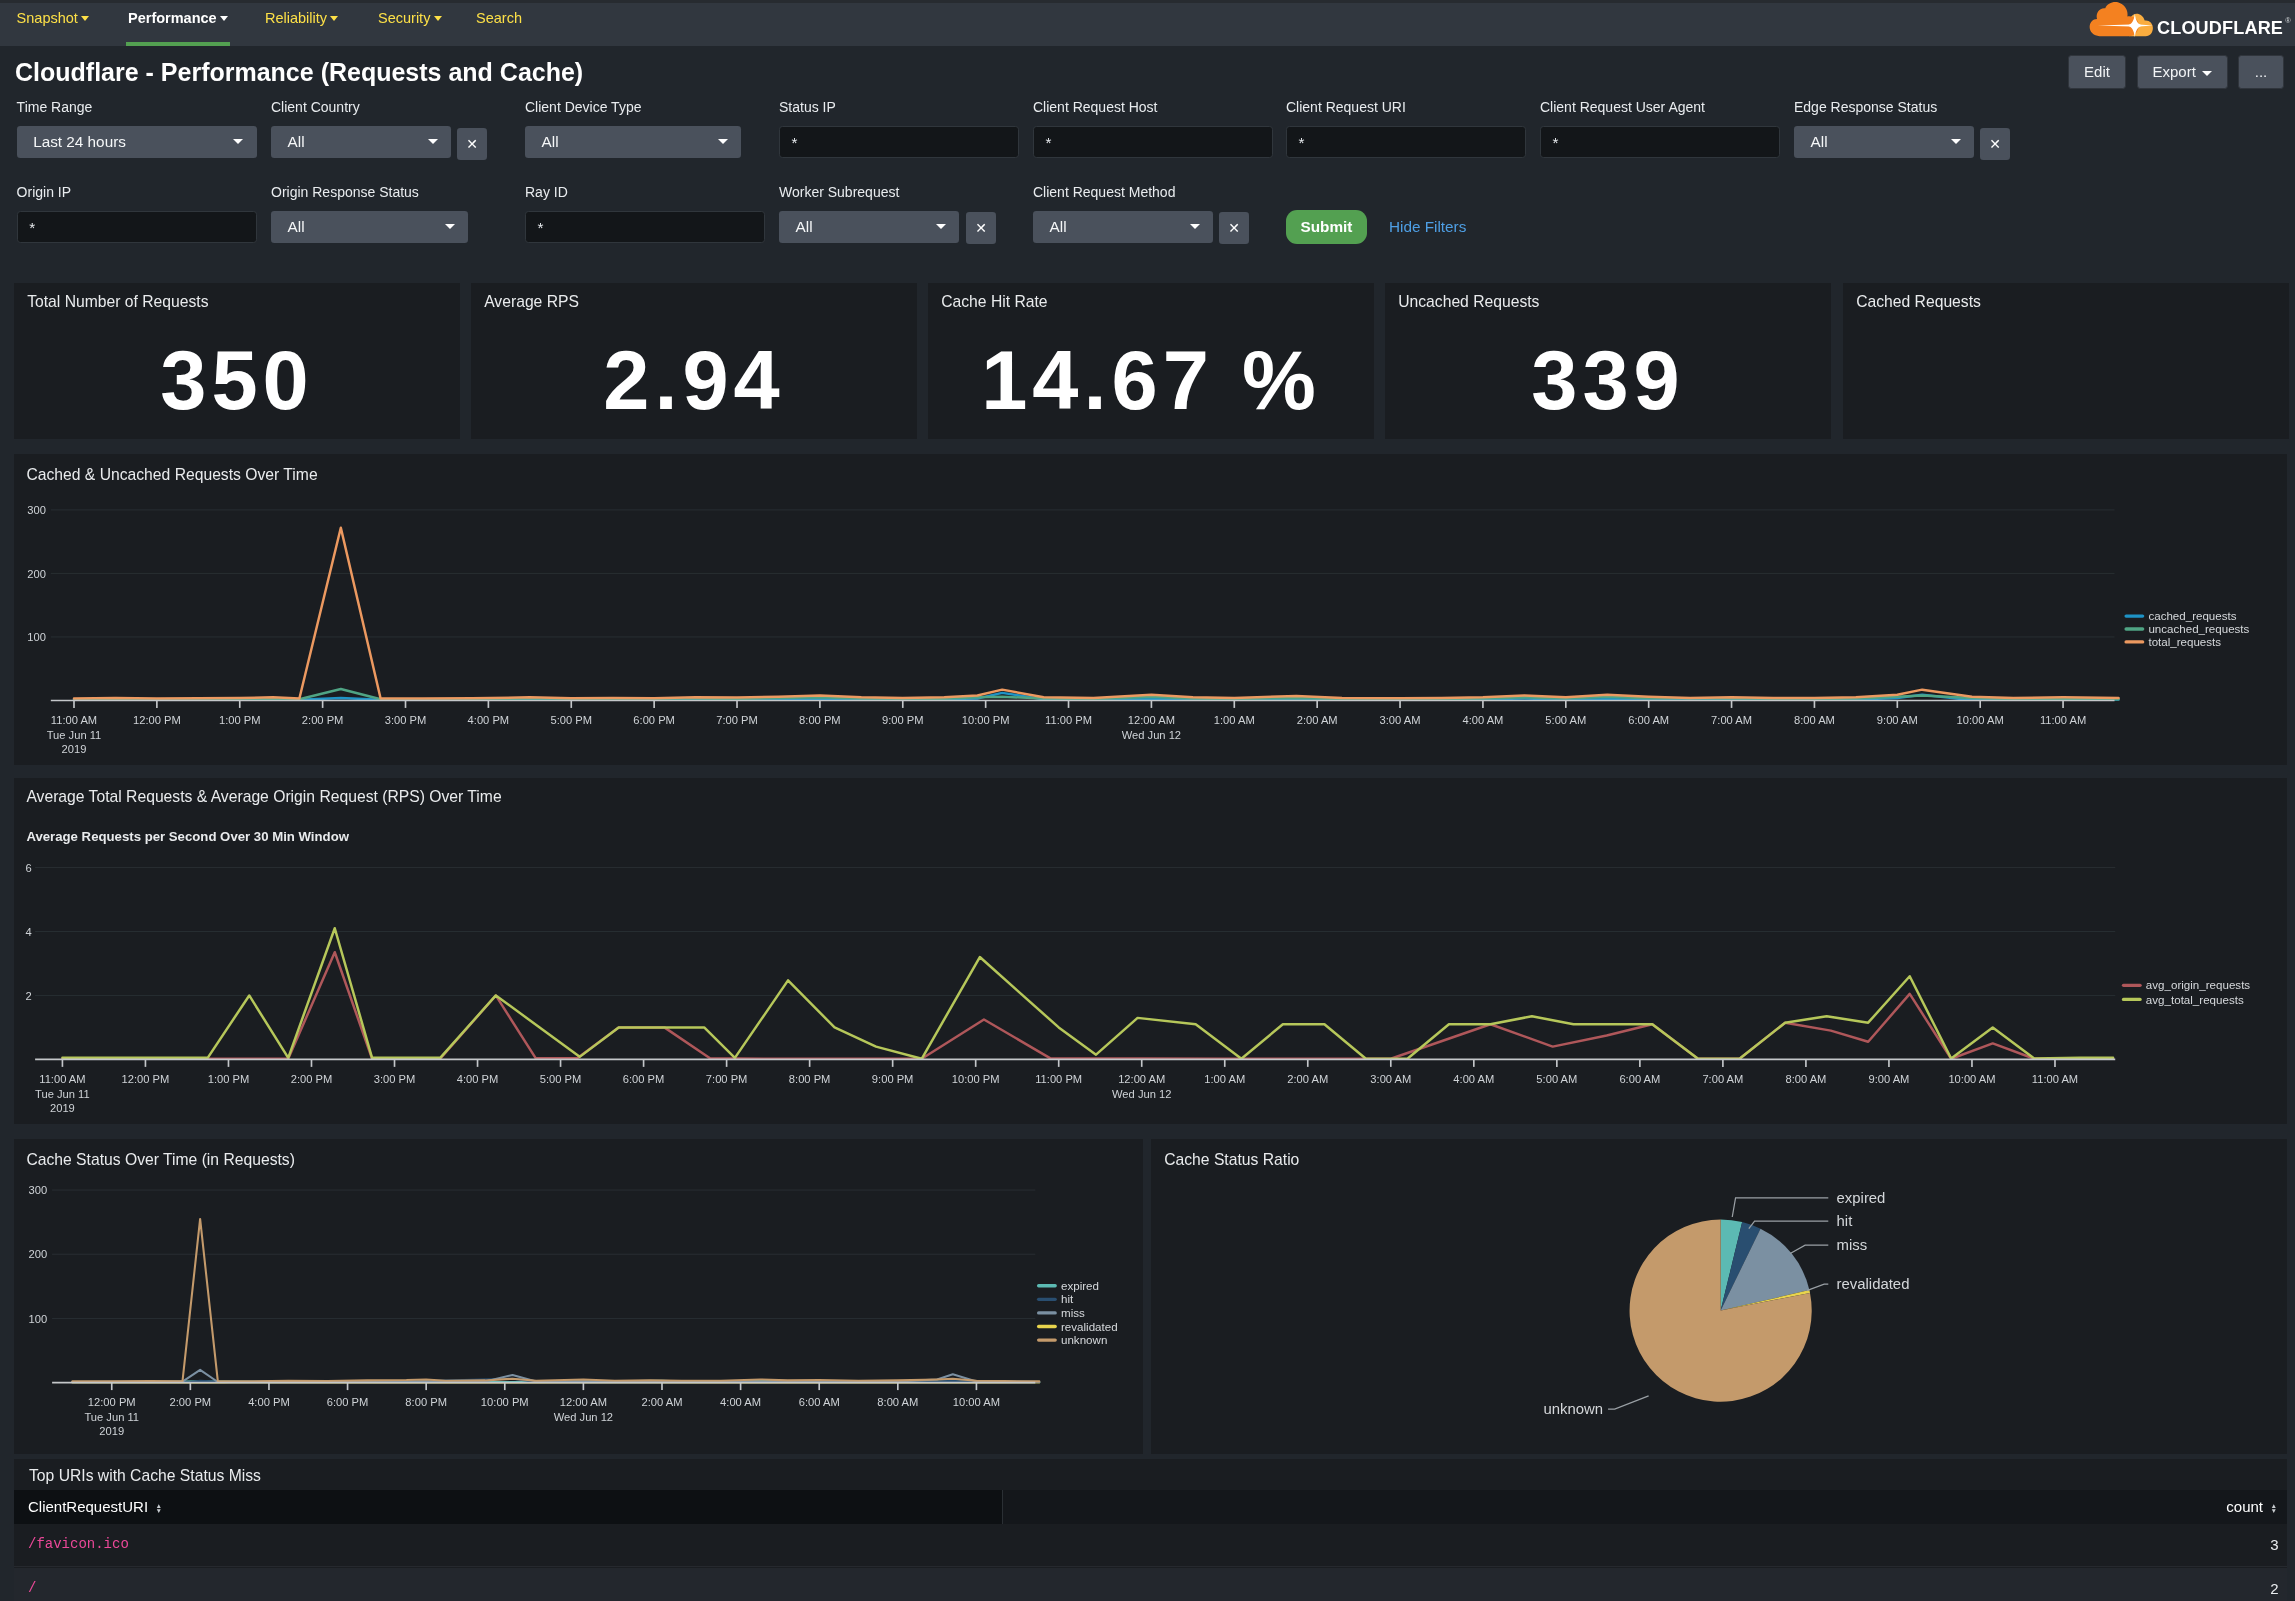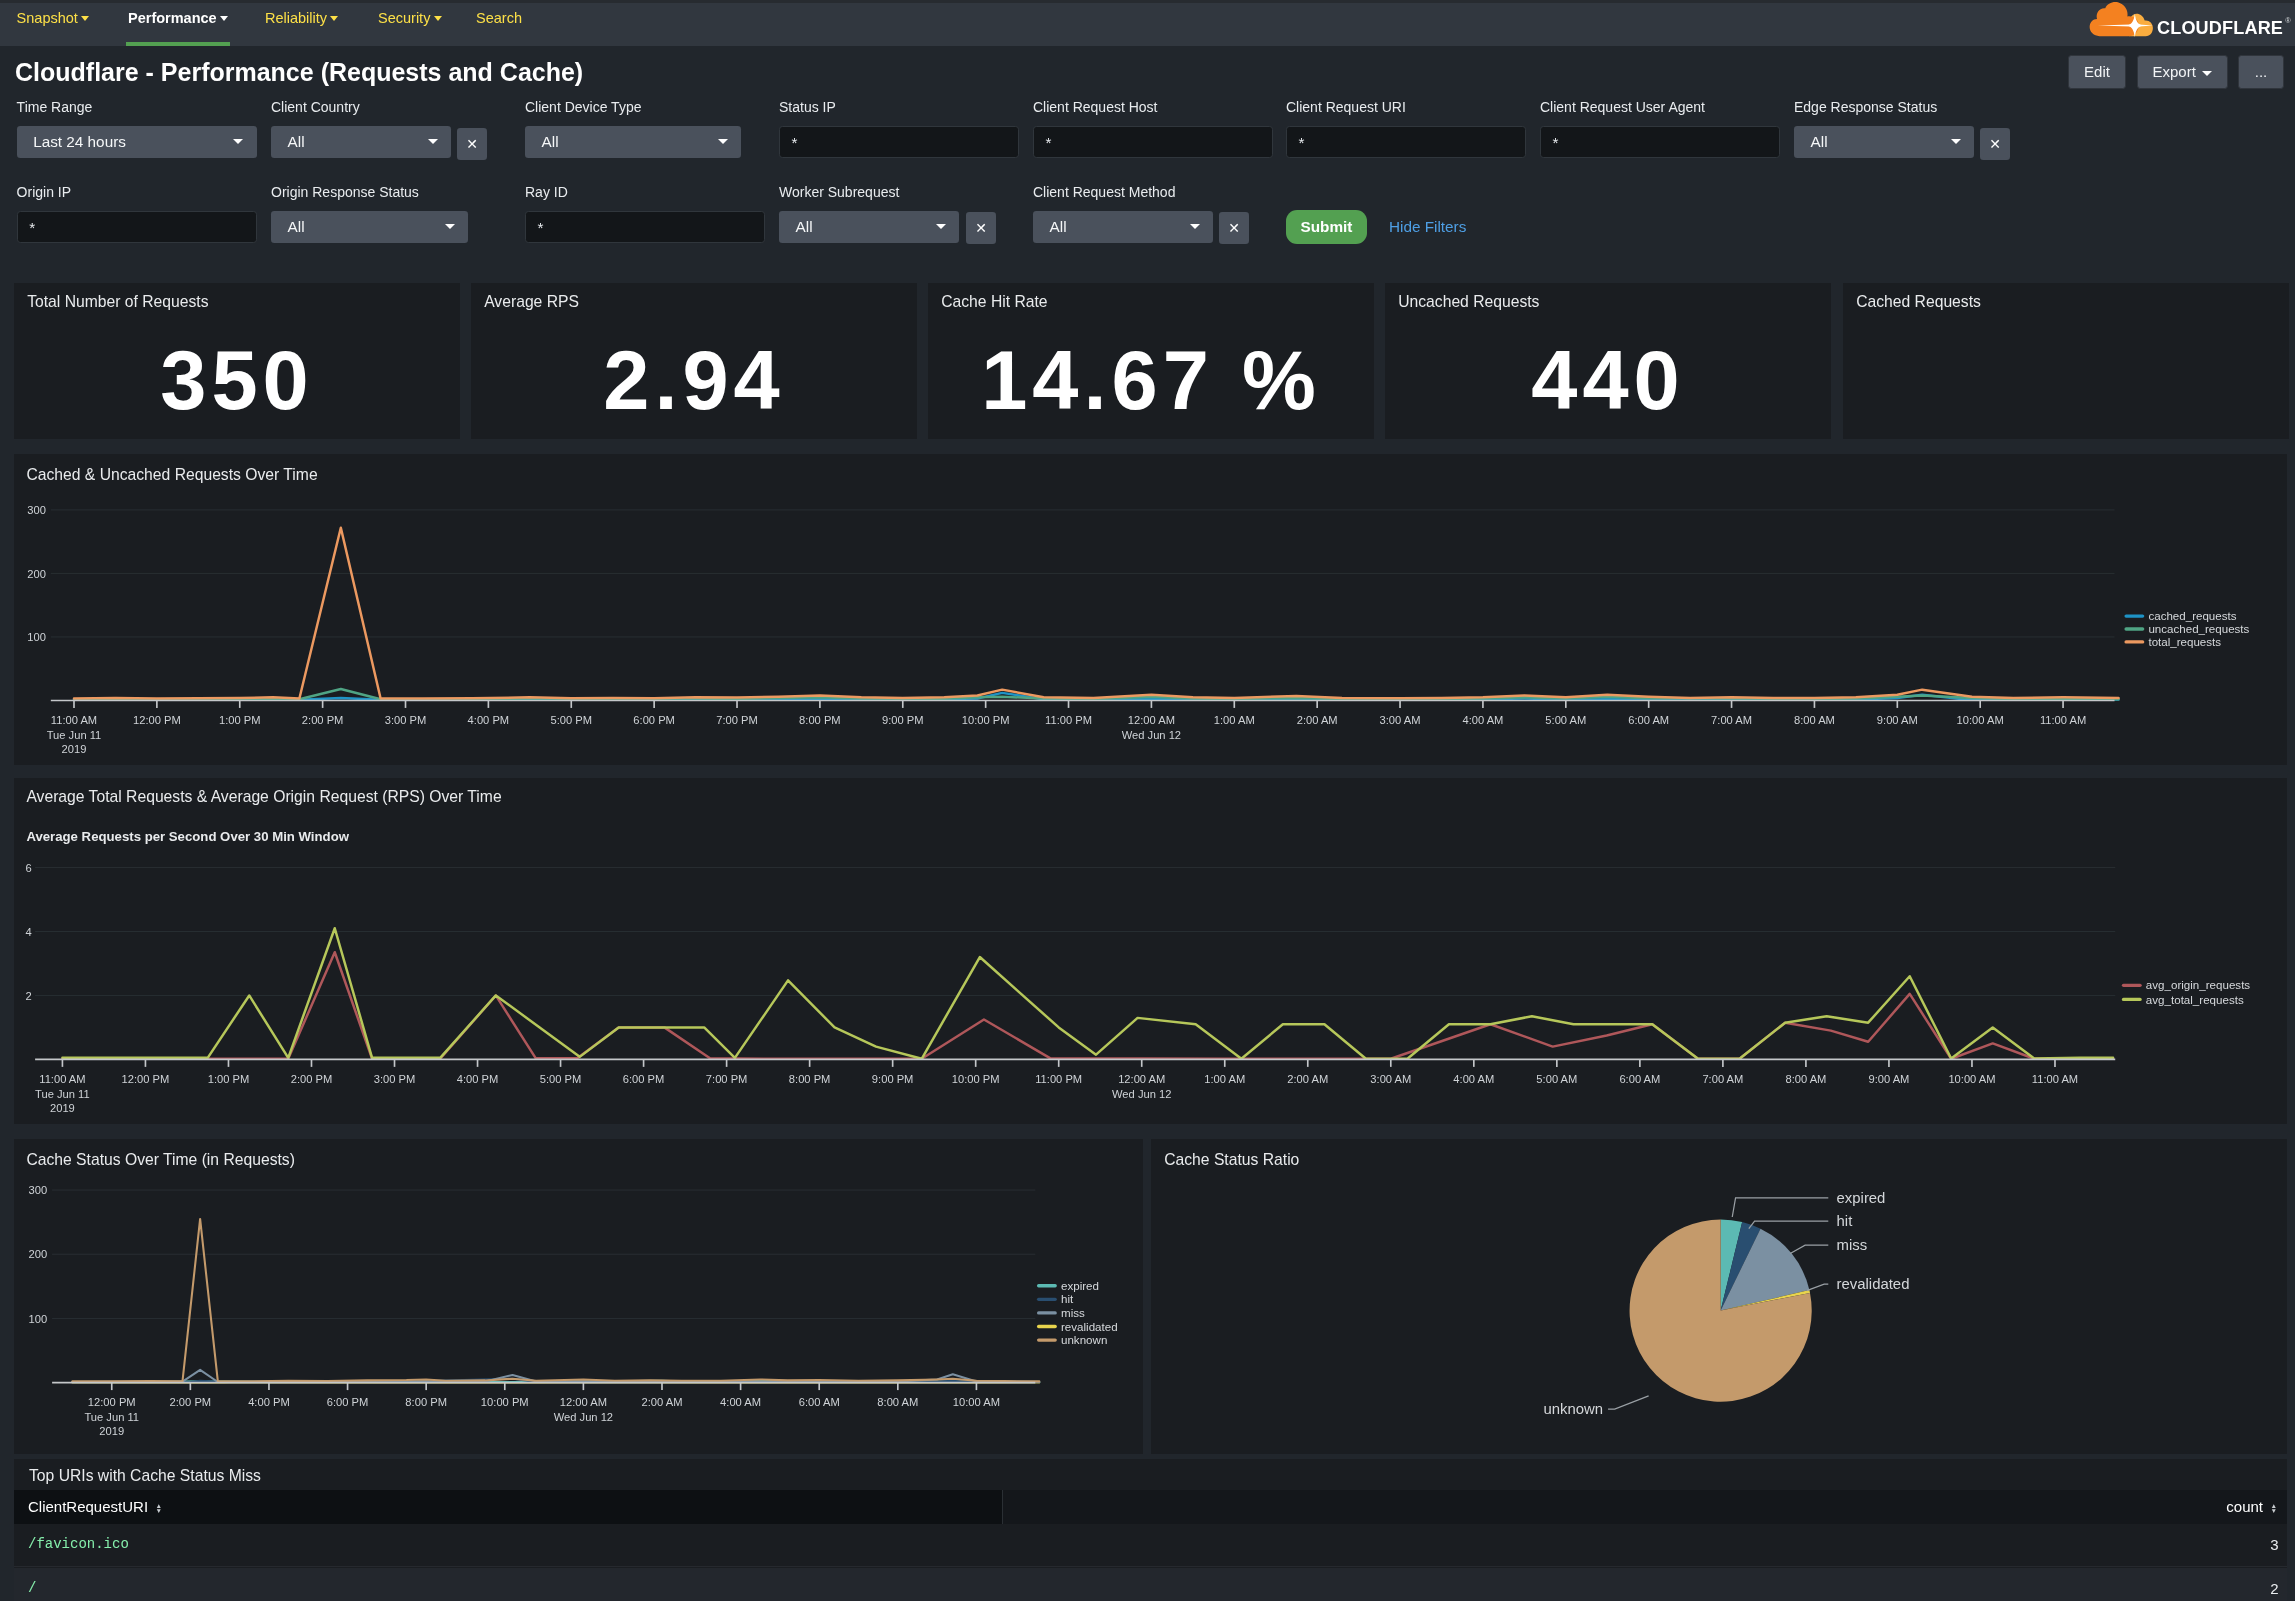--- a/index.html
+++ b/index.html
@@ -20,21 +20,21 @@
 .submit{width:81px;height:34px;background:#53a051;border-radius:11px;color:#fff;font-size:15.3px;font-weight:bold;text-align:center;line-height:34px}
 .link{font-size:15.3px;color:#4e9fe5}
 .panel{background:#1a1d21}
 .ptitle{font-size:15.7px;color:#e9ebed}
 .big{position:absolute;left:0;right:0;top:40px;bottom:0;display:flex;align-items:center;justify-content:center;font-size:83px;font-weight:bold;color:#fff;letter-spacing:5px}
 .ax{font-family:"Liberation Sans",sans-serif;font-size:13.5px;fill:#cfd3d7}
 .lg{font-family:"Liberation Sans",sans-serif;font-size:14px;fill:#d6d9dc}
 .pl{font-family:"Liberation Sans",sans-serif;font-size:18px;fill:#d4d7da}
 .thead{font-size:15px;color:#fff}
 .sort{display:inline-block;font-size:6.6px;line-height:5.8px;color:#c8ccd0;vertical-align:middle;margin-left:3.3px}
-.mono{font-family:"Liberation Mono",monospace;font-size:14px;color:#86efac}
+.mono{font-family:"Liberation Mono",monospace;font-size:14px;color:#ec4899}
 .cnum{font-size:15px;color:#e9ecef}
 </style></head><body>
 <div class="nav">
 <span class="it" style="left:16.6px">Snapshot<span class="car"></span></span>
 <span class="it act" style="left:128px">Performance<span class="car"></span></span>
 <span class="it" style="left:265px">Reliability<span class="car"></span></span>
 <span class="it" style="left:378px">Security<span class="car"></span></span>
 <span class="it" style="left:476px">Search</span>
 </div>
 <svg class="abs" style="left:2087px;top:0" width="209" height="46" viewBox="0 0 252 56">
@@ -115,21 +115,21 @@
 <div class="abs panel" style="left:471px;top:283px;width:446px;height:156px">
     <div class="ptitle" style="padding:10px 0 0 13.2px">Average RPS</div>
     <div class="big">2.94</div>
   </div>
 <div class="abs panel" style="left:928px;top:283px;width:446px;height:156px">
     <div class="ptitle" style="padding:10px 0 0 13.2px">Cache Hit Rate</div>
     <div class="big">14.67 %</div>
   </div>
 <div class="abs panel" style="left:1385px;top:283px;width:446px;height:156px">
     <div class="ptitle" style="padding:10px 0 0 13.2px">Uncached Requests</div>
-    <div class="big">440</div>
+    <div class="big">339</div>
   </div>
 <div class="abs panel" style="left:1843px;top:283px;width:446px;height:156px">
     <div class="ptitle" style="padding:10px 0 0 13.2px">Cached Requests</div>
   </div>
 <div class="abs panel" style="left:14px;top:454px;width:2273px;height:311px">
     <div class="ptitle" style="padding:11.6px 0 0 12.4px">Cached &amp; Uncached Requests Over Time</div>
   </div>
 <svg class="abs" style="left:14px;top:454px" width="2273" height="311" viewBox="17 548 2745 376">
     <line x1="60" y1="769.2" x2="2555" y2="769.2" stroke="#2b3236" stroke-width="1"></line>
     <text x="54" y="774.2" text-anchor="end" class="ax">100</text>

